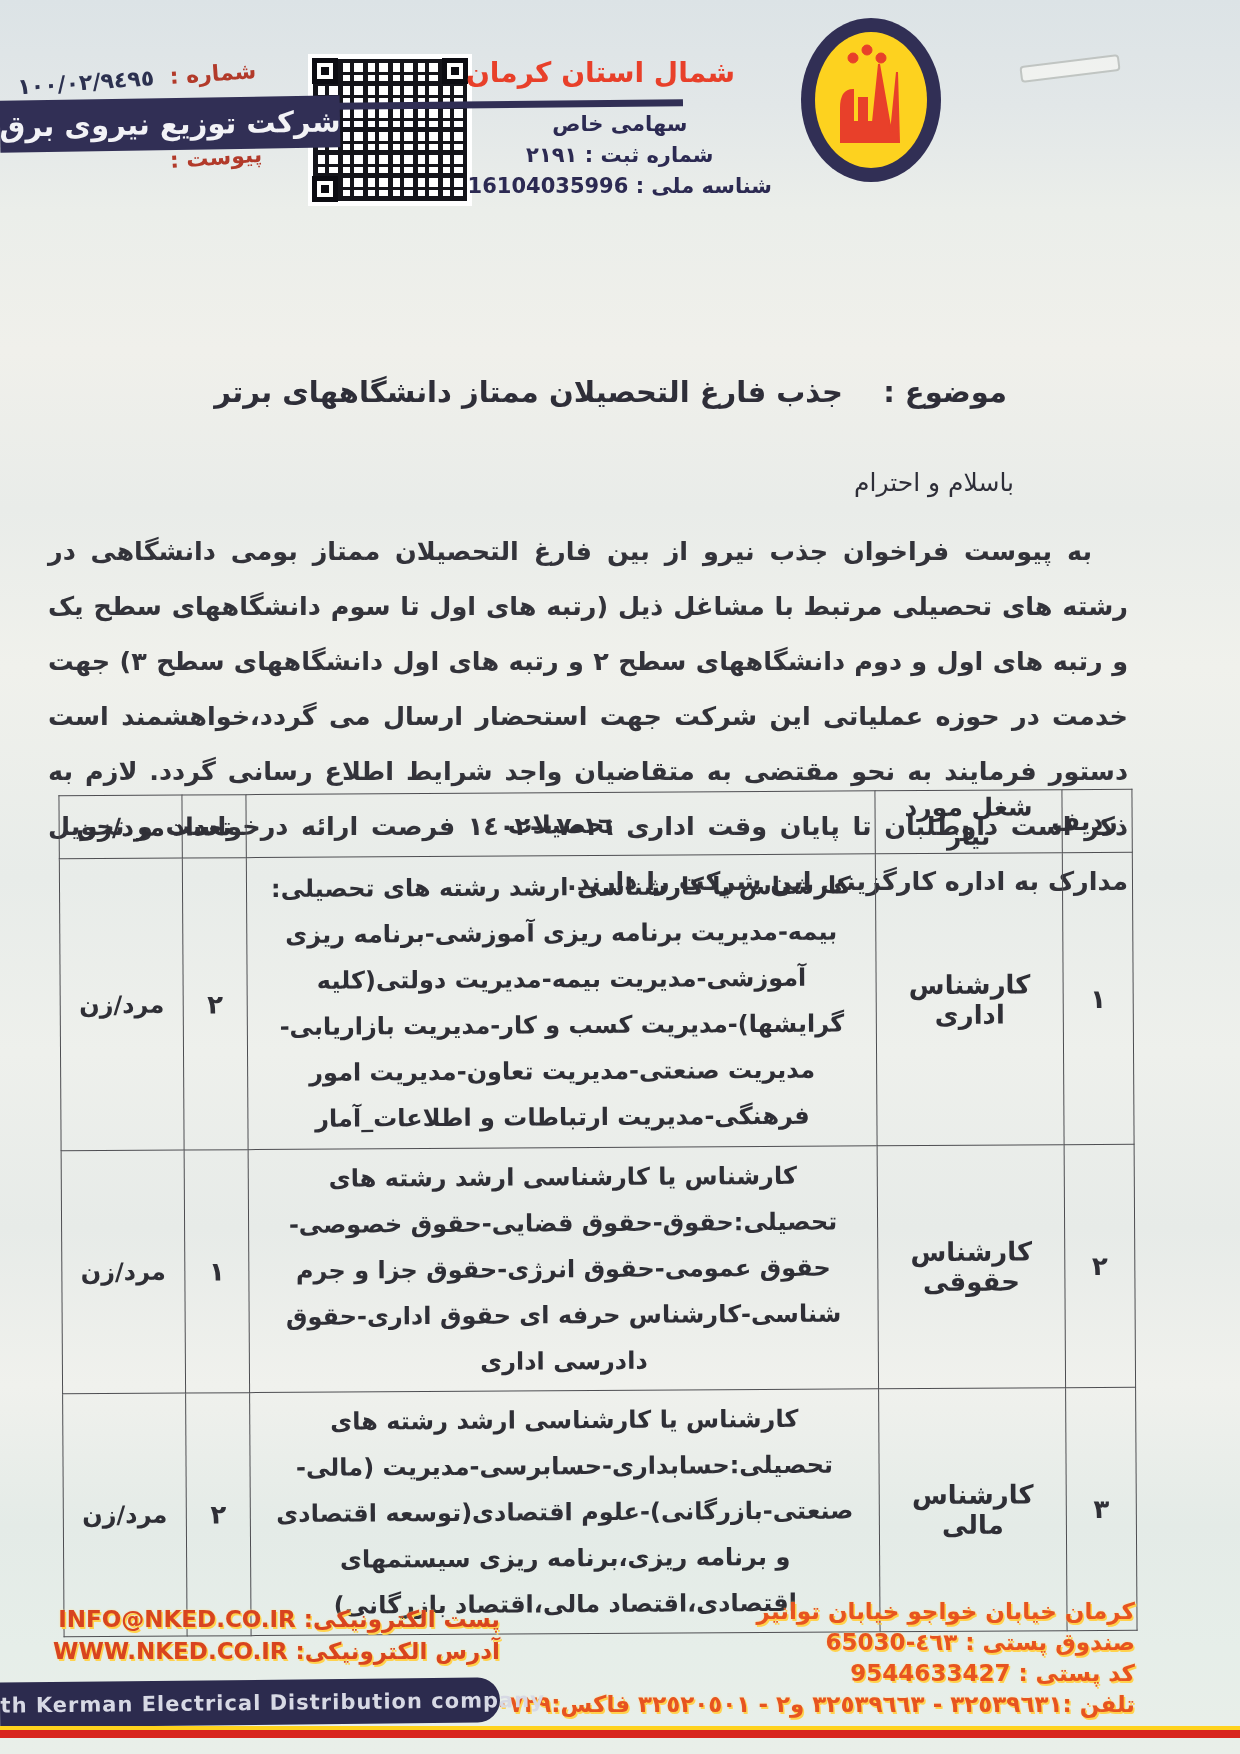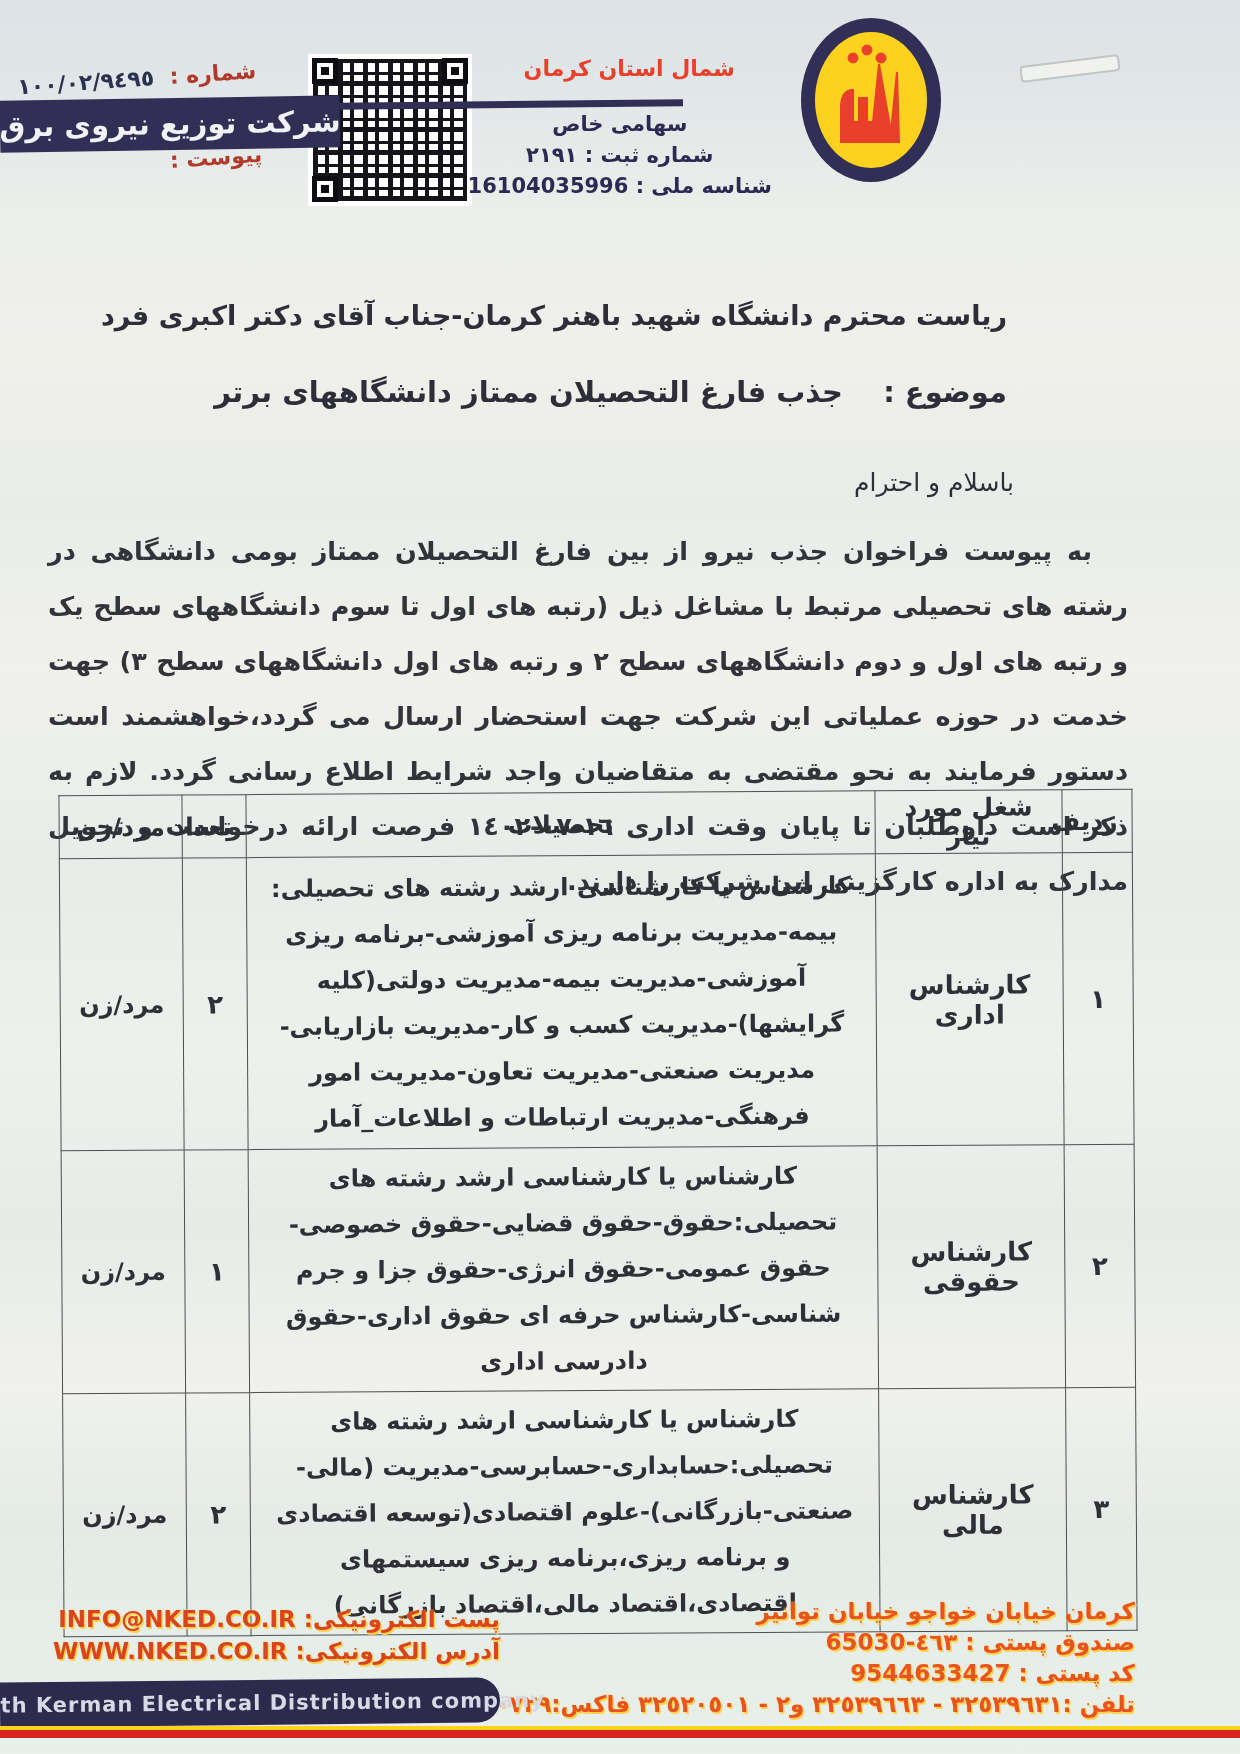--- a/index.html
+++ b/index.html
@@ -24,21 +24,21 @@
   .qr .mod{
     position:relative;width:100%;height:100%;
     background-image:
       repeating-linear-gradient(0deg,#14141a 0 5px,transparent 5px 11px,#14141a 11px 14px,transparent 14px 23px),
       repeating-linear-gradient(90deg,#14141a 0 5px,transparent 5px 12px,#14141a 12px 16px,transparent 16px 25px);
   }
   .finder{position:absolute;width:26px;height:26px;border:5px solid #0c0c12;background:#fff;box-sizing:border-box;}
   .finder::after{content:"";position:absolute;left:4px;top:4px;width:8px;height:8px;background:#0c0c12;}
   .f-tl{left:-1px;top:-1px;} .f-tr{right:-1px;top:-1px;} .f-bl{left:-1px;bottom:-1px;}
 
-  .brand-region{right:505px;top:56px;color:#e8402a;font-size:22px;font-weight:800;letter-spacing:1px;white-space:nowrap;}
+  .brand-region{right:505px;top:56px;color:#e8402a;font-size:28px;font-weight:800;letter-spacing:1px;white-space:nowrap;}
   .brand-line{left:calc(1240px - 905px);top:101px;width:348px;height:7px;background:#312f55;transform:rotate(-0.6deg);}
   .brand-bar{left:0;top:98px;width:340px;height:52px;background:#312f55;transform:rotate(-0.9deg);
              display:flex;align-items:center;justify-content:center;}
   .brand-bar .t{color:#f2f2f6;font-size:29px;font-weight:800;white-space:nowrap;letter-spacing:1px;}
   .logo{left:795px;top:12px;width:152px;height:176px;}
   .info{right:468px;top:112px;text-align:center;color:#2c2a52;font-weight:800;}
   .info div{font-size:21px;margin-bottom:7px;white-space:nowrap;}
   .staple{left:1020px;top:60px;width:96px;height:13px;background:#f4f5f2;border:2px solid #b9bdb9;border-radius:4px;transform:rotate(-7deg);opacity:.8;}
 
   
@@ -123,21 +123,20 @@
     </svg>
   </div>
   <div class="abs staple"></div>
 
   <div class="abs info">
     <div>سهامی خاص</div>
     <div>شماره ثبت : ۲۱۹۱</div>
     <div>شناسه ملی : 16104035996</div>
   </div>
 
-  <div class="abs recipient">ریاست محترم دانشگاه شهید باهنر کرمان-جناب آقای دکتر اکبری فرد</div>
   <div class="abs subject">
     <span>موضوع :</span>
     <span class="txt">جذب فارغ التحصیلان ممتاز دانشگاههای برتر</span>
   </div>
   <div class="abs salutation">باسلام و احترام</div>
   <div class="abs bodytext">به پیوست فراخوان جذب نیرو از بین فارغ التحصیلان ممتاز بومی دانشگاهی در رشته های تحصیلی مرتبط با مشاغل ذیل (رتبه های اول تا سوم دانشگاههای سطح یک و رتبه های اول و دوم دانشگاههای سطح ۲ و رتبه های اول دانشگاههای سطح ۳) جهت خدمت در حوزه عملیاتی این شرکت جهت استحضار ارسال می گردد،خواهشمند است دستور فرمایند به نحو مقتضی به متقاضیان واجد شرایط اطلاع رسانی گردد. لازم به ذکر است داوطلبان تا پایان وقت اداری ١٦-٠٧-١٤٠٢ فرصت ارائه درخواست و تحویل مدارک  به اداره کارگزینی این شرکت را دارند.</div>
 
   <div class="abs jobs">
     <table dir="rtl">
       <colgroup>

